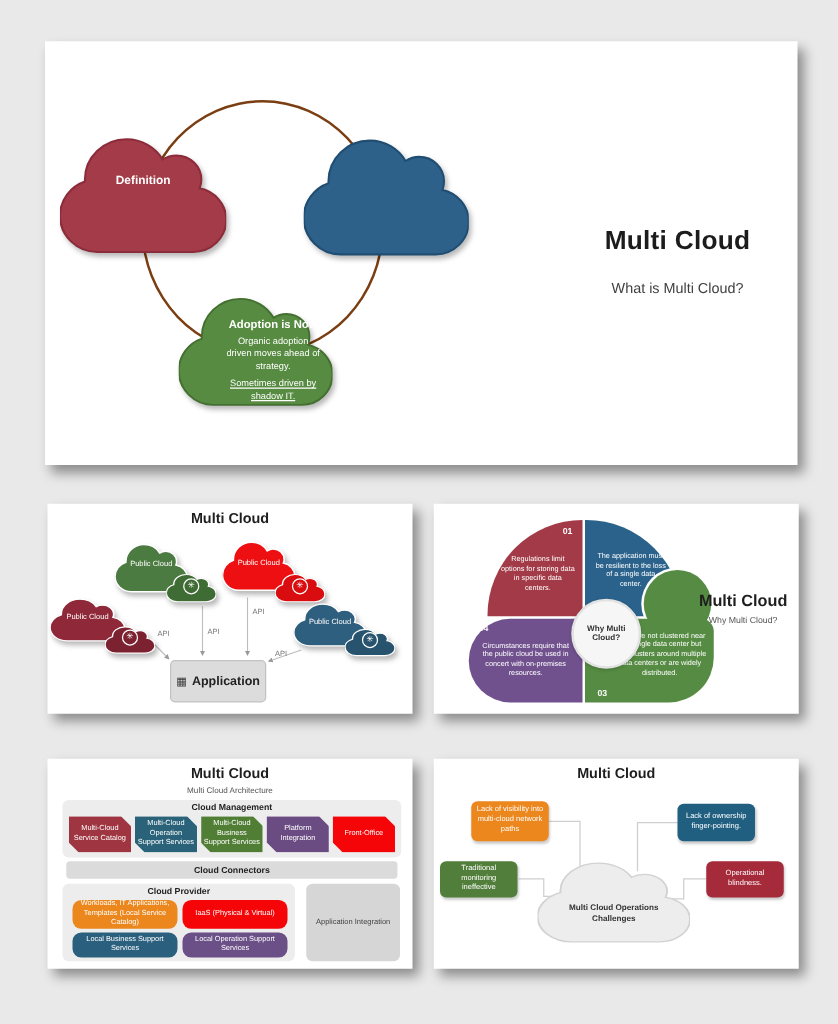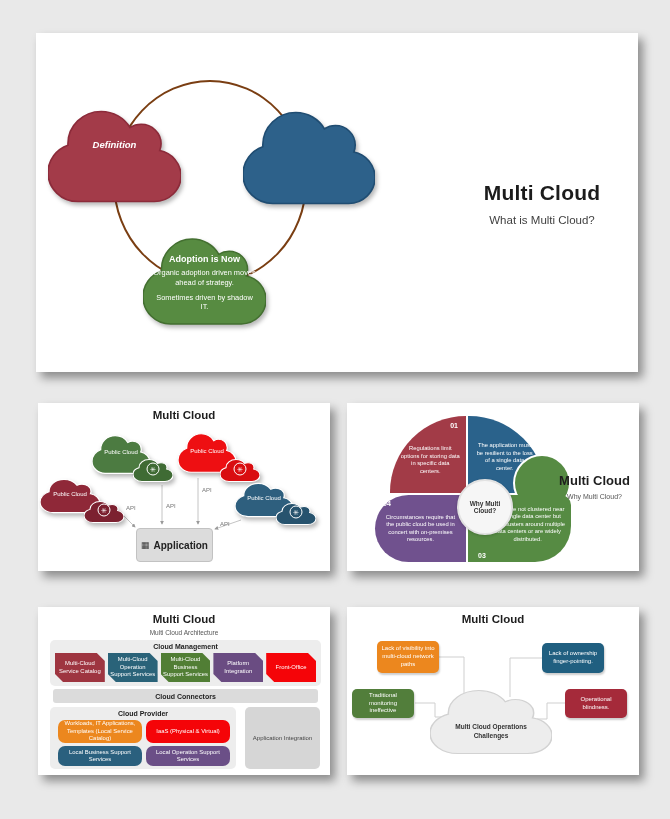--- a/index.html
+++ b/index.html
@@ -19,21 +19,21 @@
   #s1{left:36px;top:33px;width:602px;height:339px;}
   #s1 .ring{position:absolute;left:77px;top:47px;width:190px;height:200px;border:2px solid #7a3e12;border-radius:50%;}
   .cloud{position:absolute;}
   .cloud svg{position:absolute;left:0;top:0;width:100%;height:100%;filter:drop-shadow(2px 3px 2px rgba(0,0,0,.28));}
   .cloud .ct{position:absolute;left:7%;right:7%;color:#fff;text-align:center;}
   .cloud h3{margin:0 0 4px 0;font-size:9.5px;font-weight:bold;}
   .cloud p{margin:0;font-size:7.8px;line-height:1.3;}
   .cloud p + p{margin-top:5px;}
   #s1-title-block{left:420px;top:148px;width:172px;text-align:center;}
   #s1-title-block .t{font-size:21px;font-weight:bold;color:#1c1c1c;letter-spacing:.2px;}
-  #s1-title-block .st{margin-top:9px;font-size:11.5px;color:#3f3f3f;}
+  #s1-title-block .st{margin-top:20px;font-size:11.5px;color:#3f3f3f;}
 
   
   .mini-title{position:absolute;left:0;right:0;top:6px;text-align:center;font-size:11.5px;font-weight:bold;color:#1e1e1e;}
   .mini-sub{position:absolute;left:0;right:0;top:22px;text-align:center;font-size:6.5px;color:#555;}
 
   
   #s2{left:38px;top:403px;width:292px;height:168px;}
   .pc-label{position:absolute;left:4%;right:4%;top:38%;text-align:center;color:#fff;font-size:6px;}
   .mini-icon{position:absolute;left:50%;top:42%;transform:translate(-50%,-50%);width:11px;height:11px;border:1px solid #fff;border-radius:50%;color:#fff;font-size:7px;line-height:11px;text-align:center;}
   #app-box{left:98px;top:125px;width:75px;height:32px;background:#dcdcdc;border:1px solid #c2c2c2;border-radius:4px;display:flex;align-items:center;justify-content:center;gap:4px;}
@@ -77,39 +77,39 @@
 </head>
 <body>
 
 <div class="slide" id="s1">
   <div class="ring"></div>
 
   <div class="cloud" style="left:12px;top:72px;width:133px;height:103px;">
     <svg viewBox="0 0 640 512" preserveAspectRatio="none">
       <path d="M0 336c0 79.5 64.5 144 144 144H512c70.7 0 128-57.3 128-128c0-61.9-44-113.6-102.4-125.4c4.1-10.7 6.4-22.4 6.4-34.6c0-53-43-96-96-96c-19.7 0-38.1 6-53.3 16.2C367 64.2 315.3 32 256 32C167.6 32 96 103.6 96 192c0 2.7 .1 5.4 .2 8.1C40.2 219.8 0 273.2 0 336z" fill="#a33b49" stroke="#8c2b3a" stroke-width="8"></path>
     </svg>
-    <div class="ct" style="top:33%;font-style:italic;">
+    <div class="ct" style="top:33%;">
       <h3>Definition</h3>
     </div>
   </div>
 
   <div class="cloud" style="left:207px;top:73px;width:132px;height:104px;">
     <svg viewBox="0 0 640 512" preserveAspectRatio="none">
       <path d="M0 336c0 79.5 64.5 144 144 144H512c70.7 0 128-57.3 128-128c0-61.9-44-113.6-102.4-125.4c4.1-10.7 6.4-22.4 6.4-34.6c0-53-43-96-96-96c-19.7 0-38.1 6-53.3 16.2C367 64.2 315.3 32 256 32C167.6 32 96 103.6 96 192c0 2.7 .1 5.4 .2 8.1C40.2 219.8 0 273.2 0 336z" fill="#2d618a" stroke="#204d72" stroke-width="8"></path>
     </svg>
   </div>
 
   <div class="cloud" style="left:107px;top:200px;width:123px;height:97px;">
     <svg viewBox="0 0 640 512" preserveAspectRatio="none">
       <path d="M0 336c0 79.5 64.5 144 144 144H512c70.7 0 128-57.3 128-128c0-61.9-44-113.6-102.4-125.4c4.1-10.7 6.4-22.4 6.4-34.6c0-53-43-96-96-96c-19.7 0-38.1 6-53.3 16.2C367 64.2 315.3 32 256 32C167.6 32 96 103.6 96 192c0 2.7 .1 5.4 .2 8.1C40.2 219.8 0 273.2 0 336z" fill="#578b41" stroke="#436f30" stroke-width="8"></path>
     </svg>
-    <div class="ct" style="top:22%;">
+    <div class="ct" style="top:22%;margin-left:28px;">
       <h3 style="font-size:9px;">Adoption is Now</h3>
       <p style="font-size:7.4px;">Organic adoption driven moves ahead of strategy.</p>
-      <p style="font-size:7.4px;">Sometimes driven by shadow IT.</p>
+      <p style="font-size:7.4px;text-decoration:underline;">Sometimes driven by shadow IT.</p>
     </div>
   </div>
 
   <div class="a" id="s1-title-block">
     <div class="t">Multi Cloud</div>
     <div class="st">What is Multi Cloud?</div>
   </div>
 </div>
 
 <div class="slide" id="s2">

